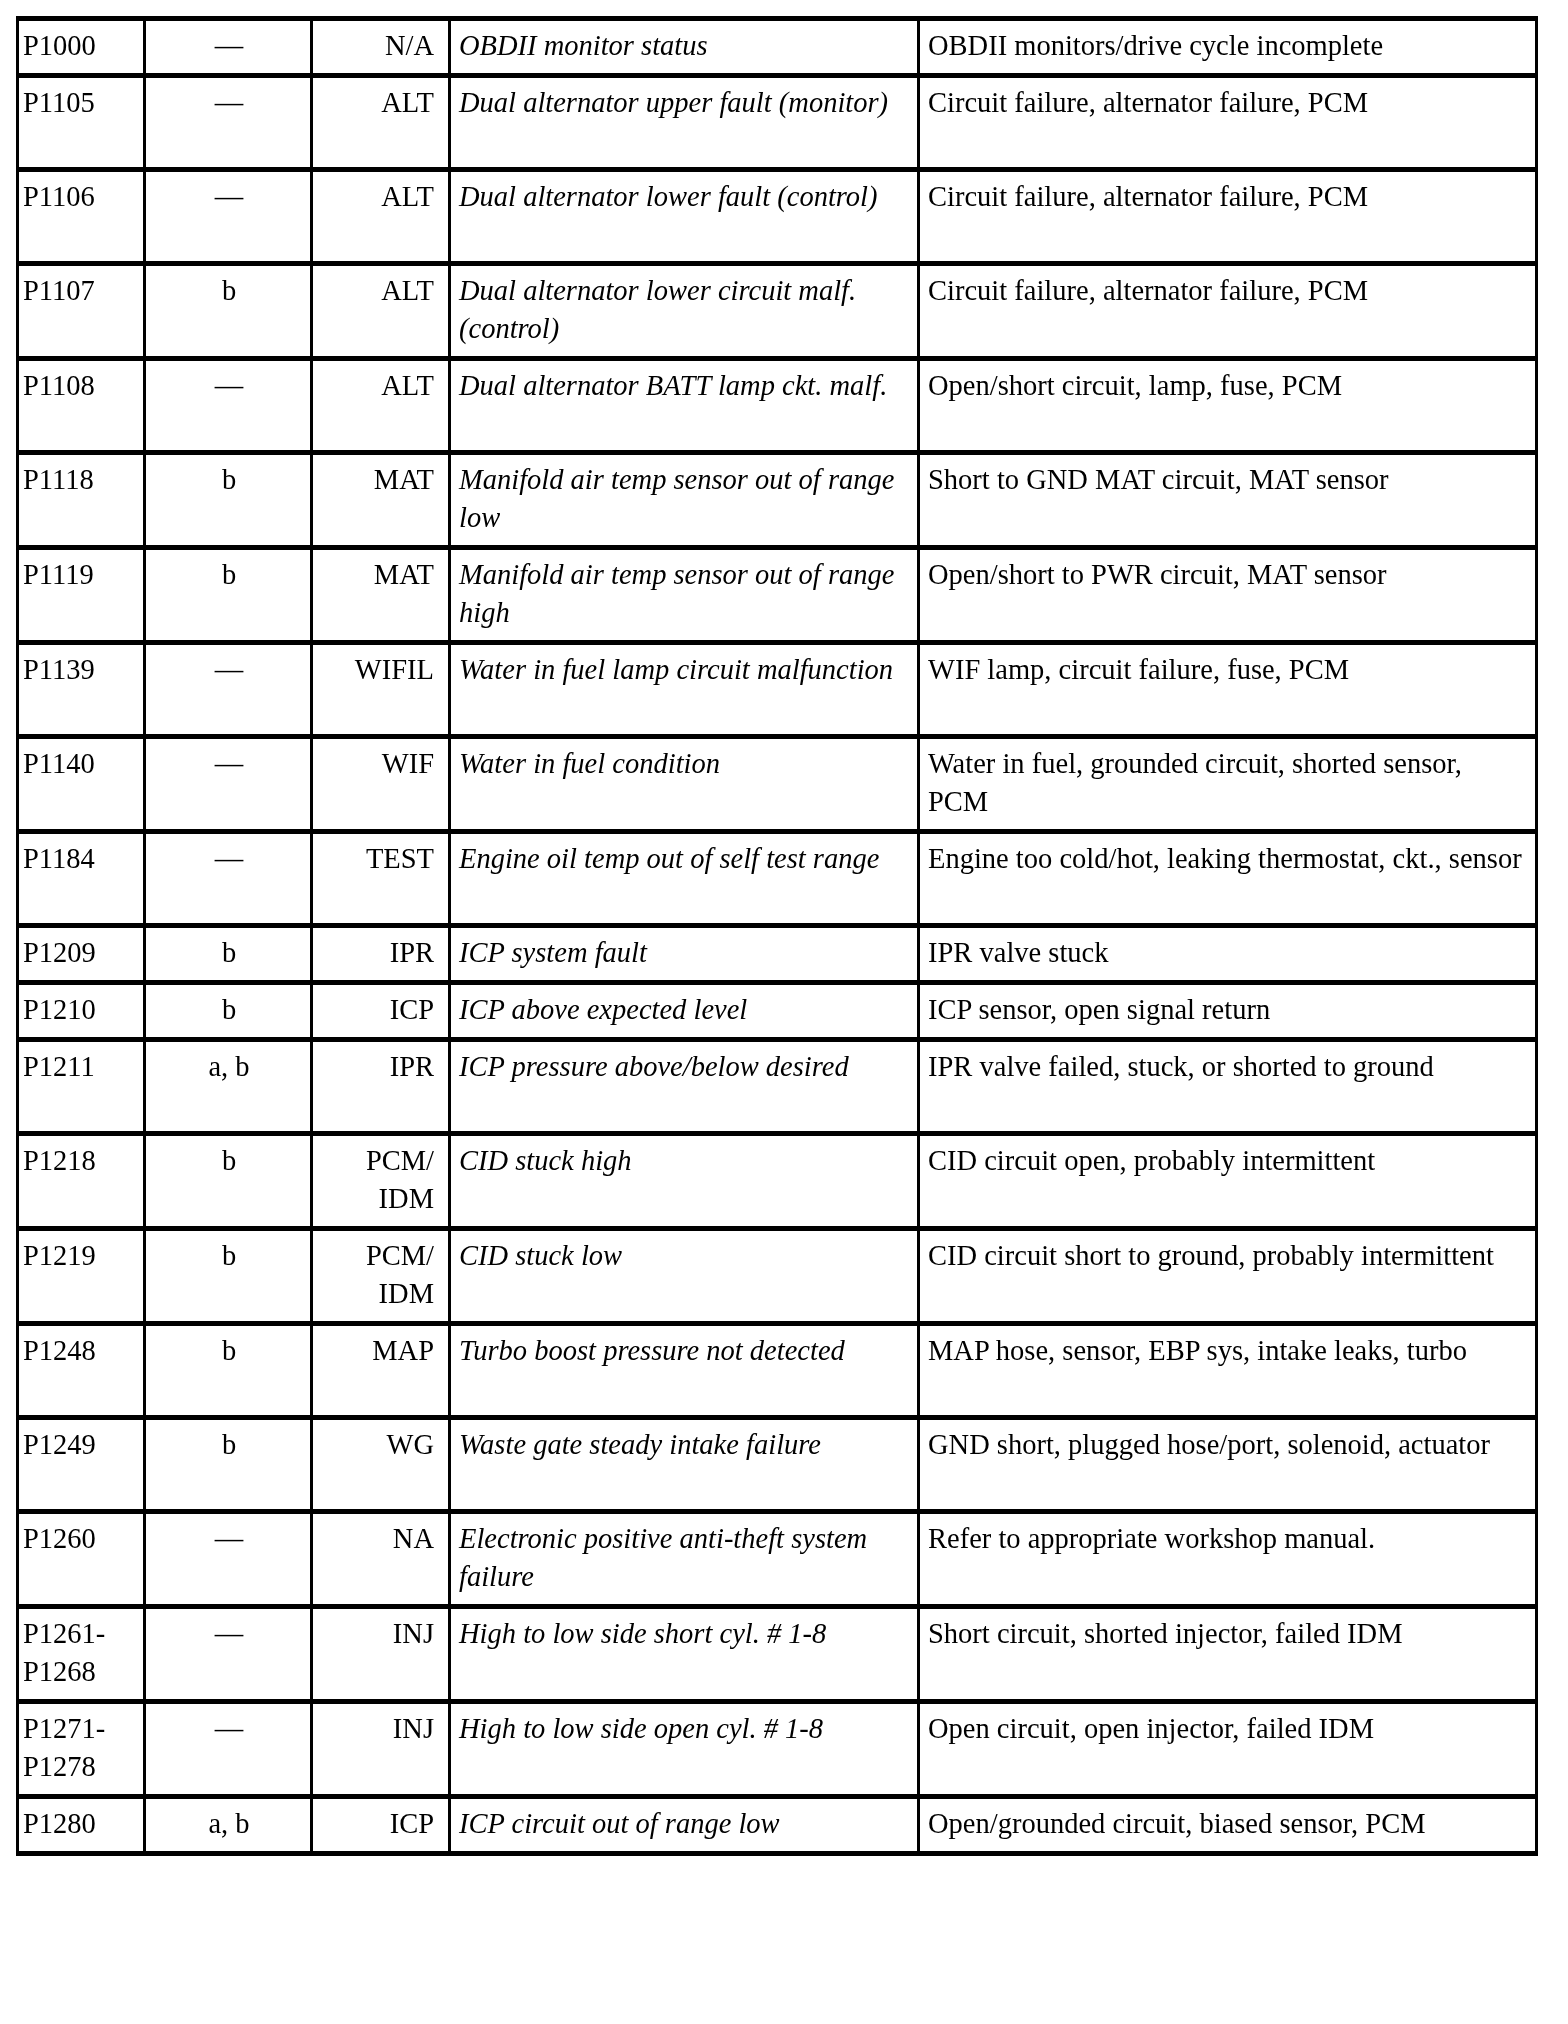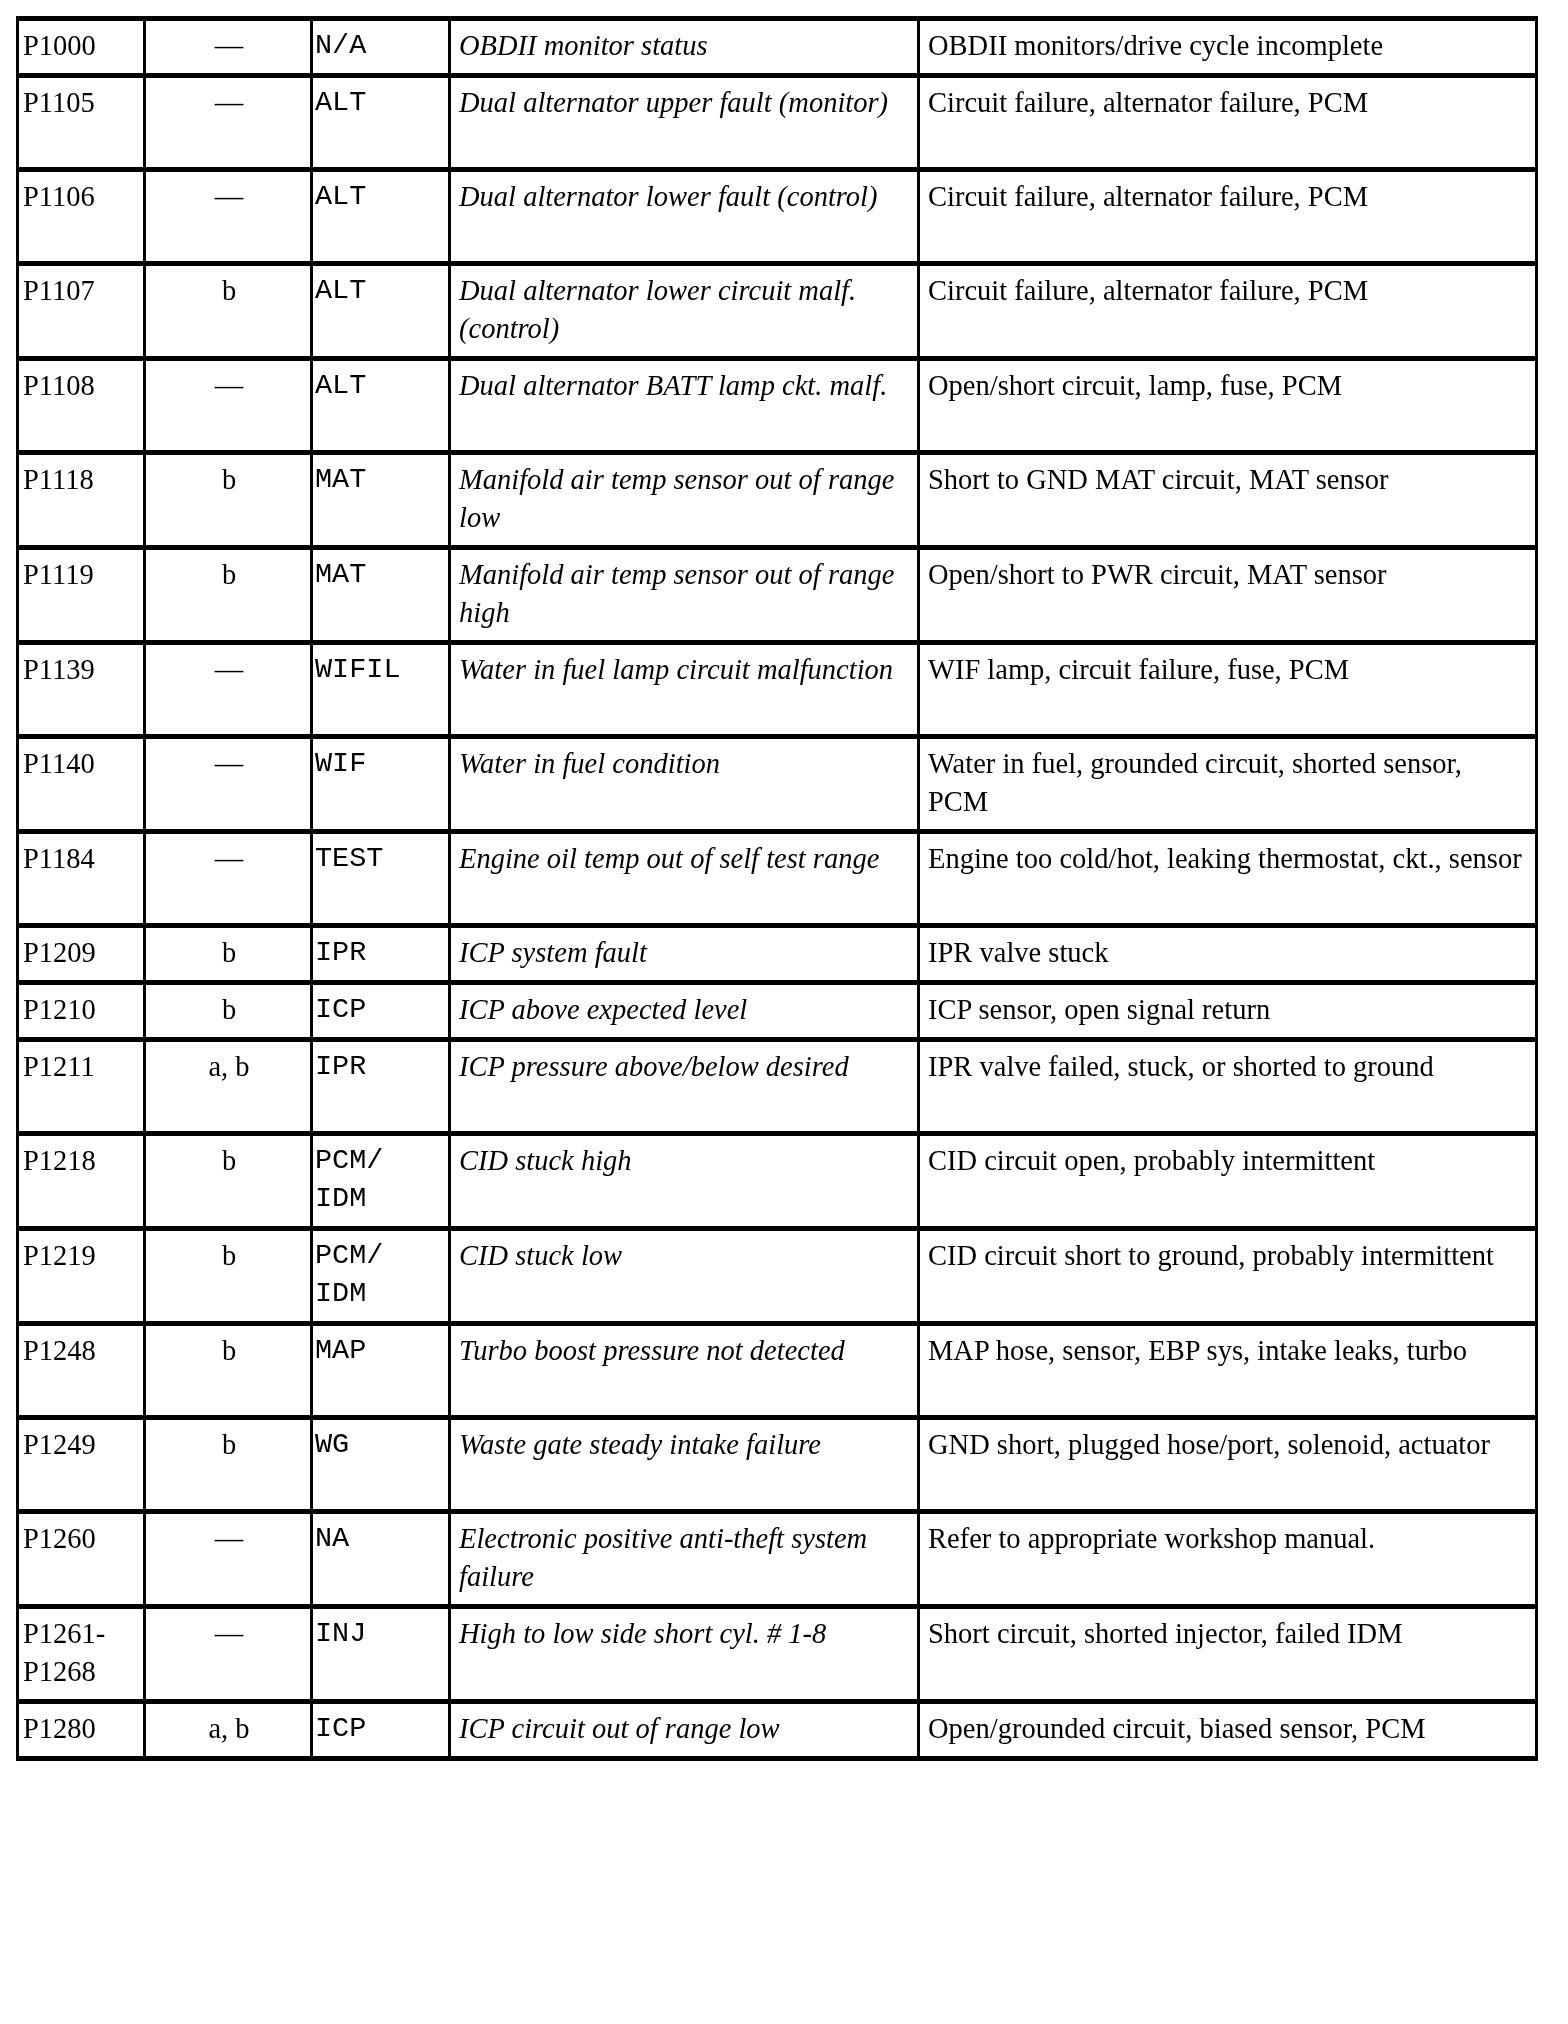--- a/index.html
+++ b/index.html
@@ -37,21 +37,21 @@
       vertical-align: top;
       font-size: 28.5px;
       line-height: 38px;
       padding: 6px 6px 8px 8px;
       word-wrap: break-word;
     }
     table.dtc tr.r1 td { height: 37px; }   
     table.dtc tr.r2 td { height: 75px; }   
     table.dtc td.code  { text-align: left; padding-left: 4px; padding-right: 4px; }
     table.dtc td.flag  { text-align: center; }
-    table.dtc td.sys   { text-align: left; padding-left: 2px; padding-right: 2px; font-family: Liberation Mono, monospace; }
+    table.dtc td.sys   { text-align: right; padding-left: 2px; padding-right: 14px; }
     table.dtc td.desc  { text-align: left; font-style: italic; }
     table.dtc td.cause { text-align: left; }
   </style>
 </head>
 <body>
 
 <table class="dtc">
   <colgroup>
     <col class="c-code">
       <col class="c-flag">
@@ -186,20 +186,27 @@
     <td class="desc">Electronic positive anti-theft system failure</td>
     <td class="cause">Refer to appropriate workshop manual.</td>
   </tr>
       <tr class="r2">
     <td class="code">P1261- P1268</td>
     <td class="flag">—</td>
     <td class="sys">INJ</td>
     <td class="desc">High to low side short cyl. # 1-8</td>
     <td class="cause">Short circuit, shorted injector, failed IDM</td>
   </tr>
+      <tr class="r2">
+    <td class="code">P1271- P1278</td>
+    <td class="flag">—</td>
+    <td class="sys">INJ</td>
+    <td class="desc">High to low side open cyl. # 1-8</td>
+    <td class="cause">Open circuit, open injector, failed IDM</td>
+  </tr>
       <tr class="r1">
     <td class="code">P1280</td>
     <td class="flag">a, b</td>
     <td class="sys">ICP</td>
     <td class="desc">ICP circuit out of range low</td>
     <td class="cause">Open/grounded circuit, biased sensor, PCM</td>
   </tr>
     </tbody>
 </table>
 

